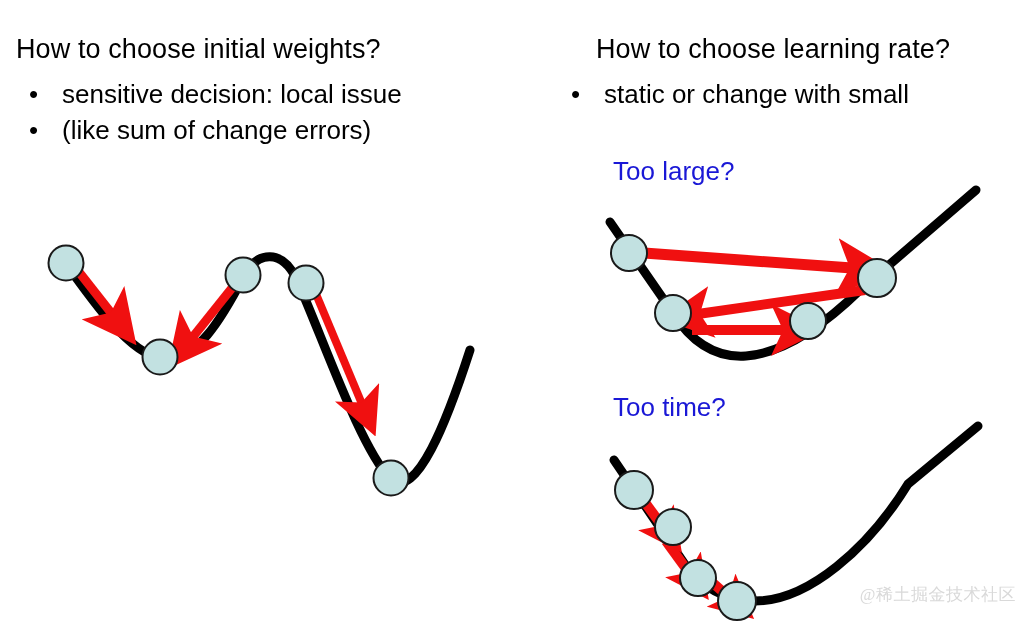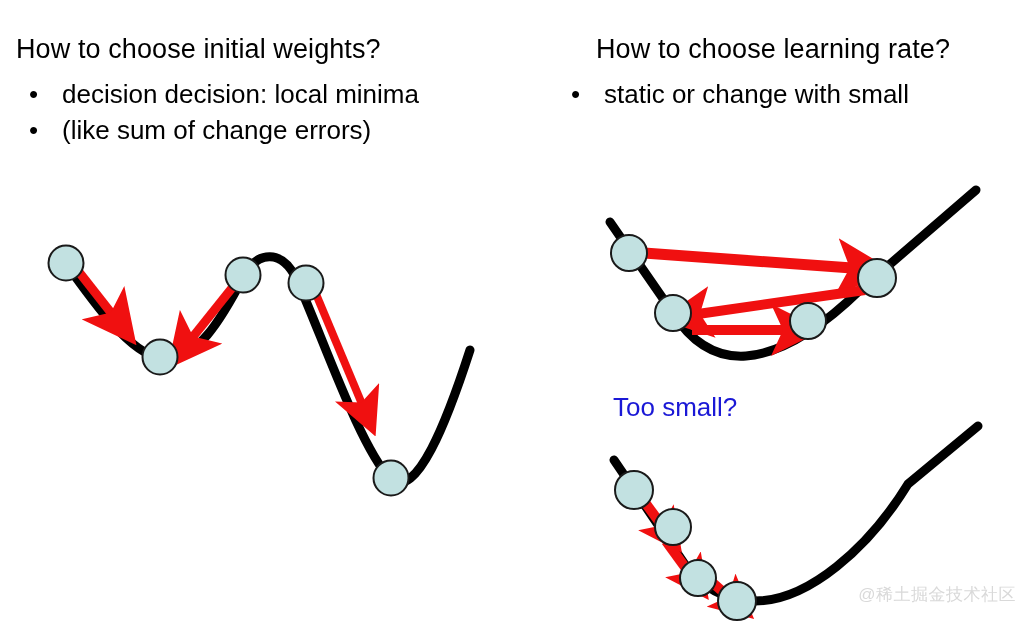--- a/index.html
+++ b/index.html
@@ -73,37 +73,37 @@
     left: 0;
     top: 0;
   }
   .watermark {
     position: absolute;
     right: 16px;
     bottom: 18px;
     font-size: 17px;
     color: #d9d9d9;
     white-space: nowrap;
-    font-family: Liberation Sans, sans-serif;
+    font-family: Liberation Serif, serif;
     letter-spacing: 0.5px;
   }
 </style>
 </head>
 <body>
 
 <div class="slide">
 
   <div class="col col-left">
 
     <div class="heading" style="left:16px; top:36px;">How to choose initial weights?</div>
 
     <ul class="bullet-list" style="left:16px; top:76px;">
       <li class="bullet-item">
         <span class="dot">•</span>
-        <span>decision decision: local minima</span>
+        <span>sensitive decision: local issue</span>
       </li>
       <li class="bullet-item">
         <span class="dot">•</span>
         <span class="cont">(like sum of change errors)</span>
       </li>
     </ul>
 
     <svg class="figure" width="540" height="624" viewBox="0 0 540 624">
       <defs>
         <marker id="ah-l" markerWidth="6" markerHeight="6" refX="1.6" refY="3" orient="auto" markerUnits="strokeWidth">
@@ -138,22 +138,23 @@
 
     <div class="heading" style="left:18px; top:36px;margin-left:38px;">How to choose learning rate?</div>
 
     <ul class="bullet-list" style="left:18px; top:76px;">
       <li class="bullet-item">
         <span class="dot">•</span>
         <span>static or change with small</span>
       </li>
     </ul>
 
-
-    <div class="sub-label" style="left:73px; top:392px;">Too small?</div>
+    <div class="sub-label" style="left:73px; top:156px;">Too large?</div>
+
+    <div class="sub-label" style="left:73px; top:392px;">Too time?</div>
 
     <svg class="figure" width="492" height="624" viewBox="0 0 492 624">
       <defs>
         <marker id="ah-r" markerWidth="5.2" markerHeight="5.2" refX="1.4" refY="2.6" orient="auto" markerUnits="strokeWidth">
           <path d="M0,0 L5.2,2.6 L0,5.2 L1.2,2.6 Z" fill="#f01010"></path>
         </marker>
         <marker id="ah-r2" markerWidth="4.4" markerHeight="4.4" refX="1.2" refY="2.2" orient="auto" markerUnits="strokeWidth">
           <path d="M0,0 L4.4,2.2 L0,4.4 L1.0,2.2 Z" fill="#f01010"></path>
         </marker>
       </defs>

